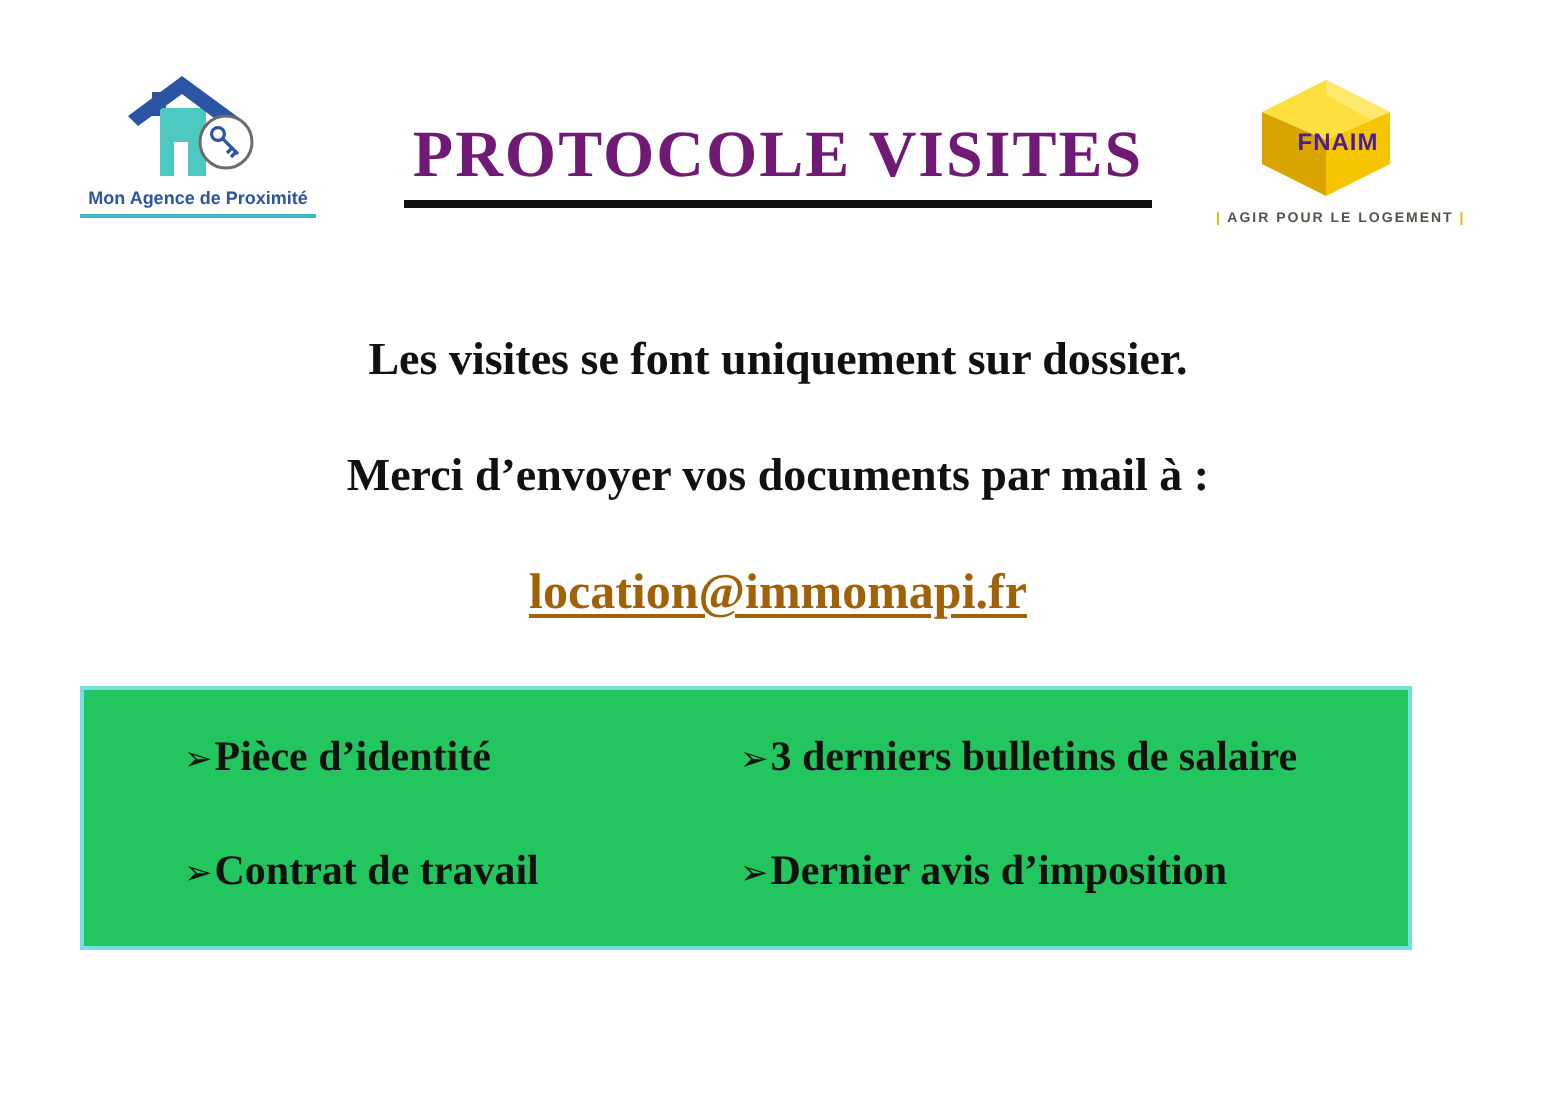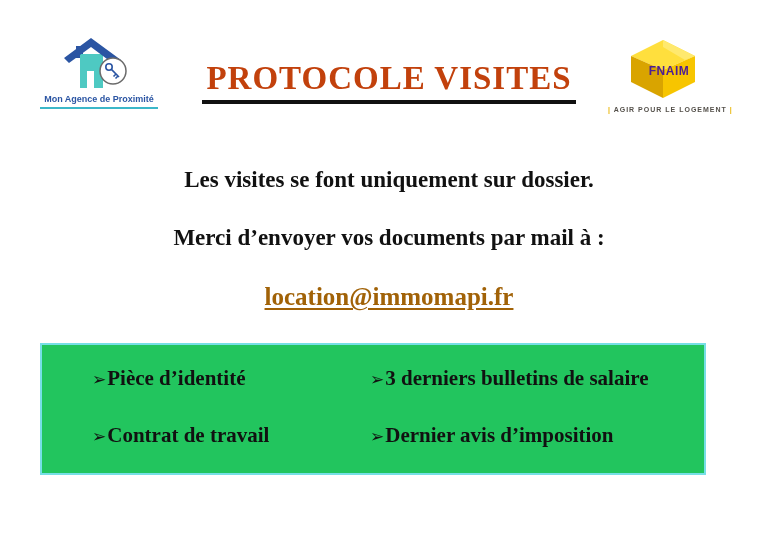--- a/index.html
+++ b/index.html
@@ -33,21 +33,21 @@
     height:2px;background:#3bb7c9;margin-top:3px;width:100%;
   }
 
   
   .title-wrap{
     position:absolute;left:0;top:60px;width:778px;text-align:center;
   }
   .title{
     display:inline-block;
     font-size:33px;font-weight:bold;letter-spacing:1px;
-    color:#c2410c;
+    color:#701a75;
     border-bottom:4px solid #111111;
     padding:0 4px 3px 4px;
   }
 
   
   .fnaim{
     position:absolute;left:608px;top:40px;width:110px;text-align:center;
     font-family:"Liberation Sans","DejaVu Sans",sans-serif;
   }
   .fnaim .cube-wrap{position:relative;width:64px;height:58px;margin:0 auto;}

